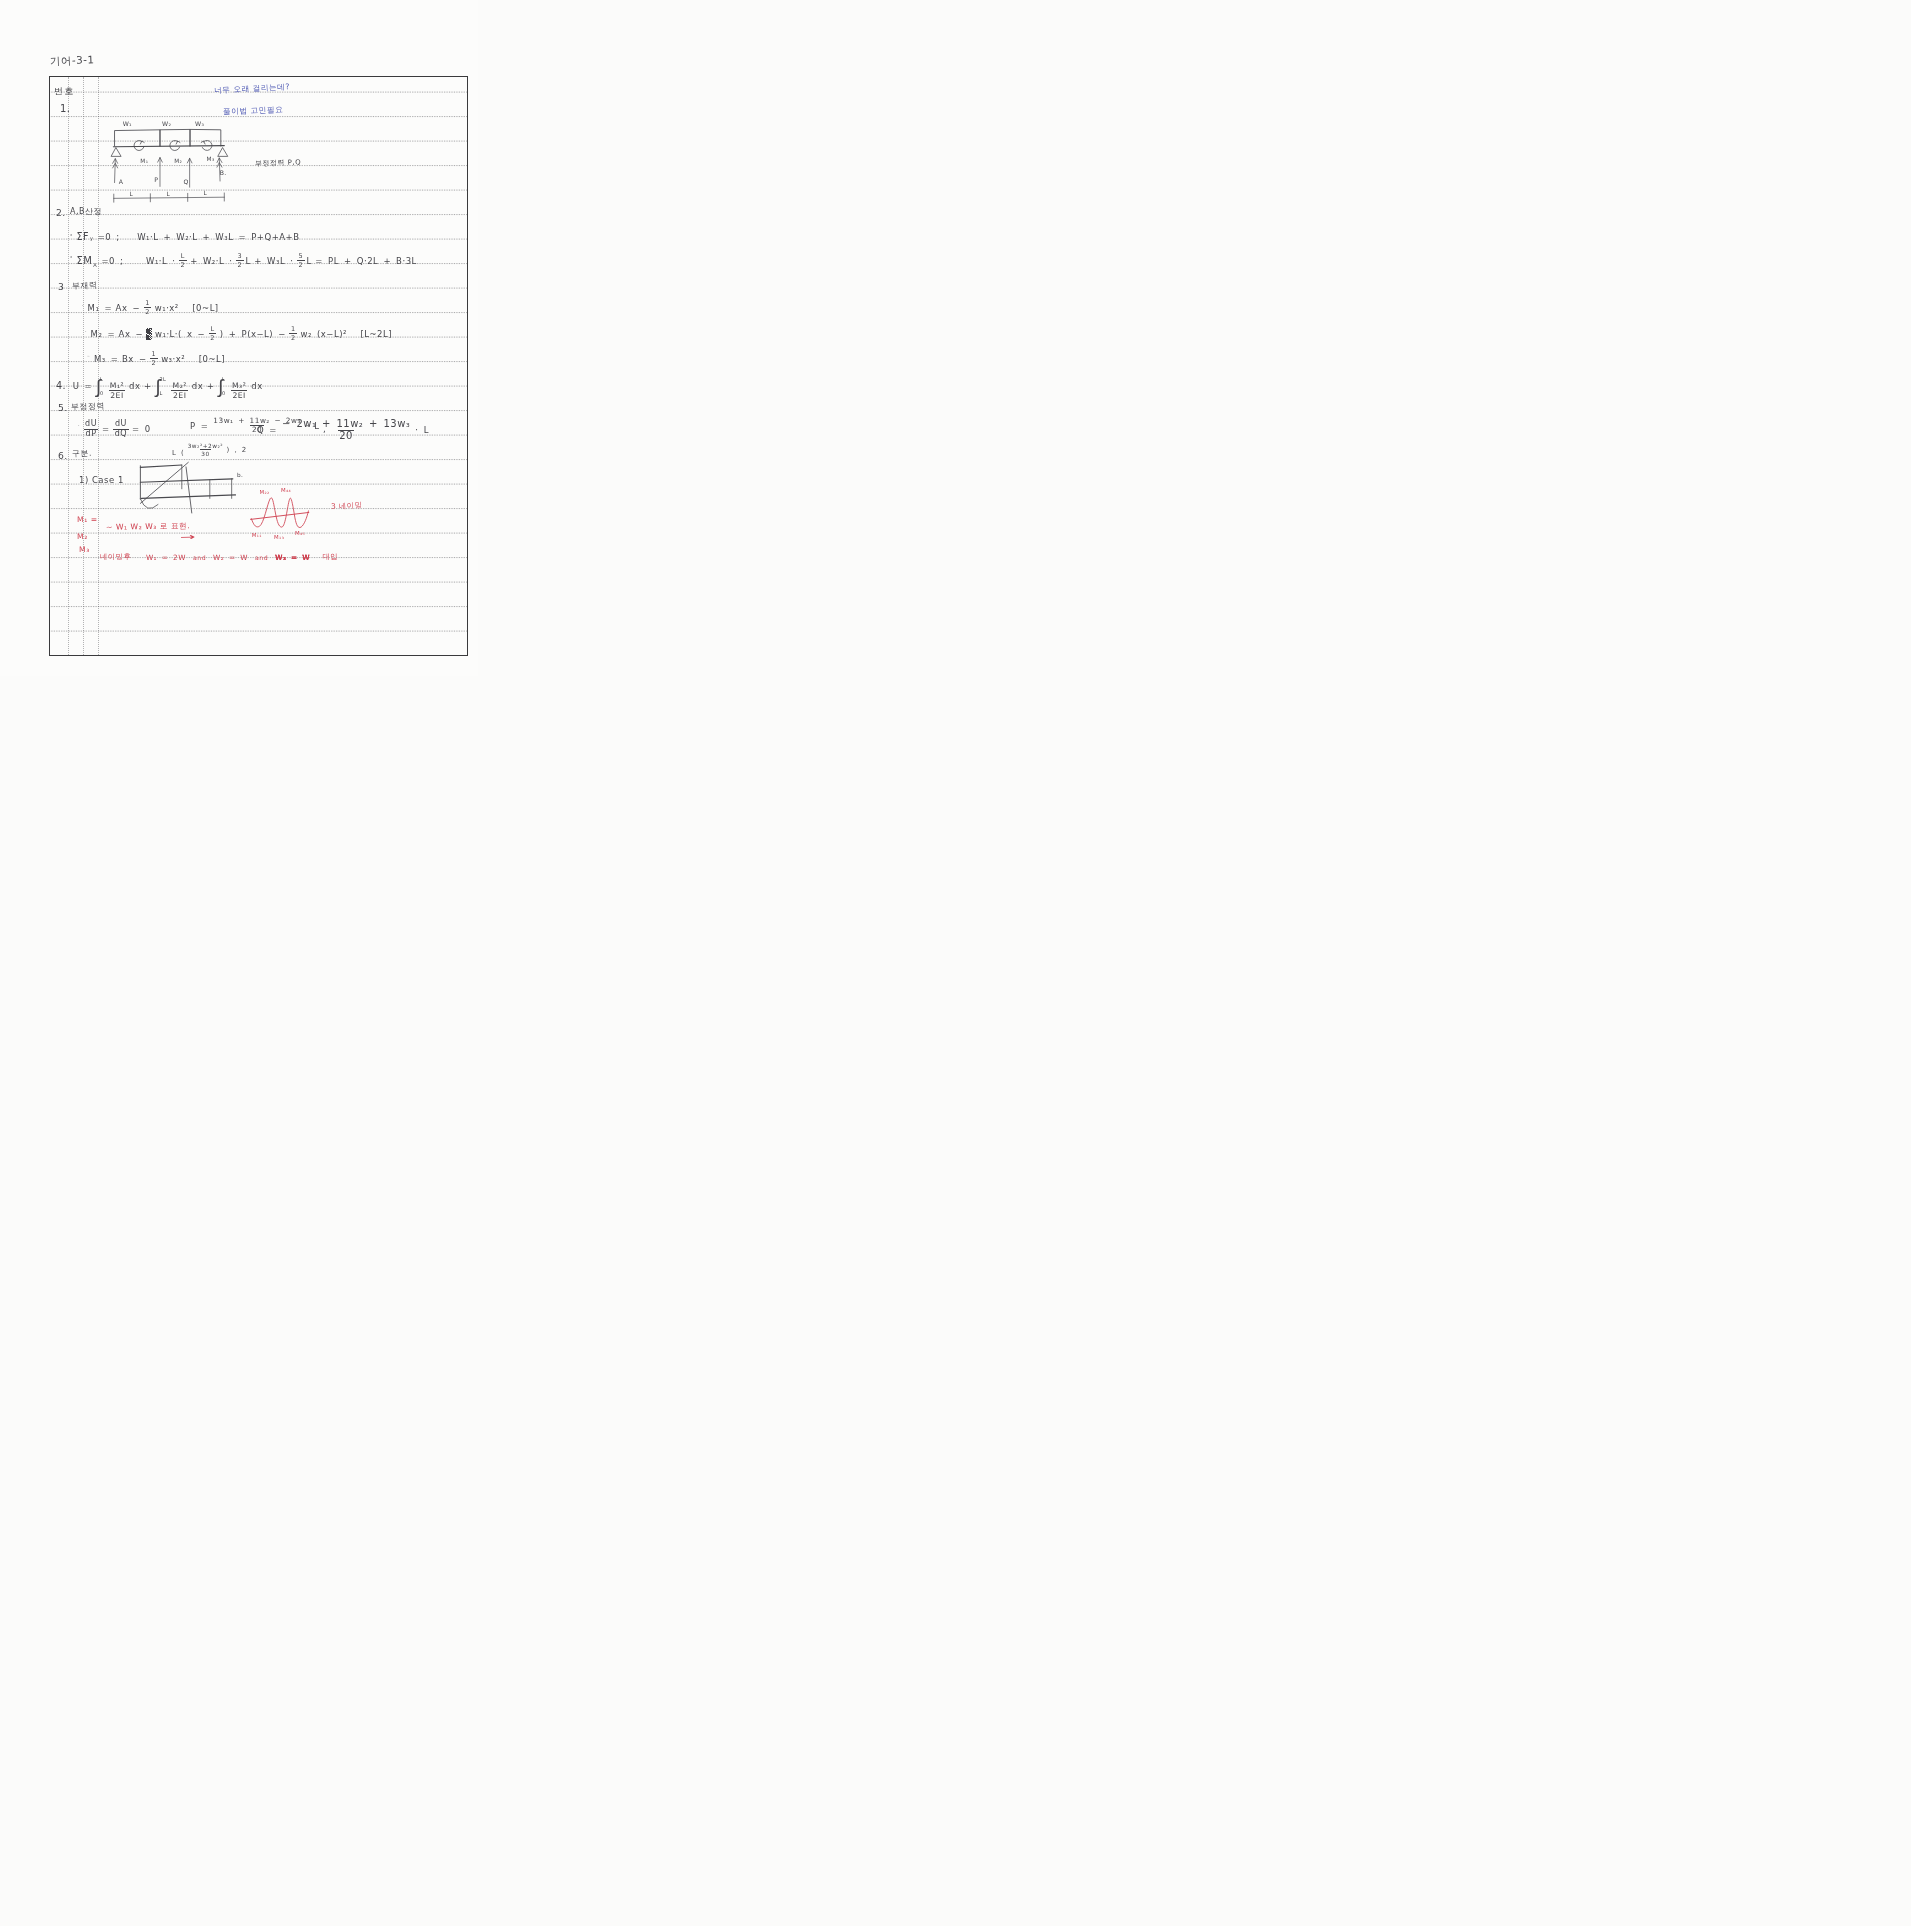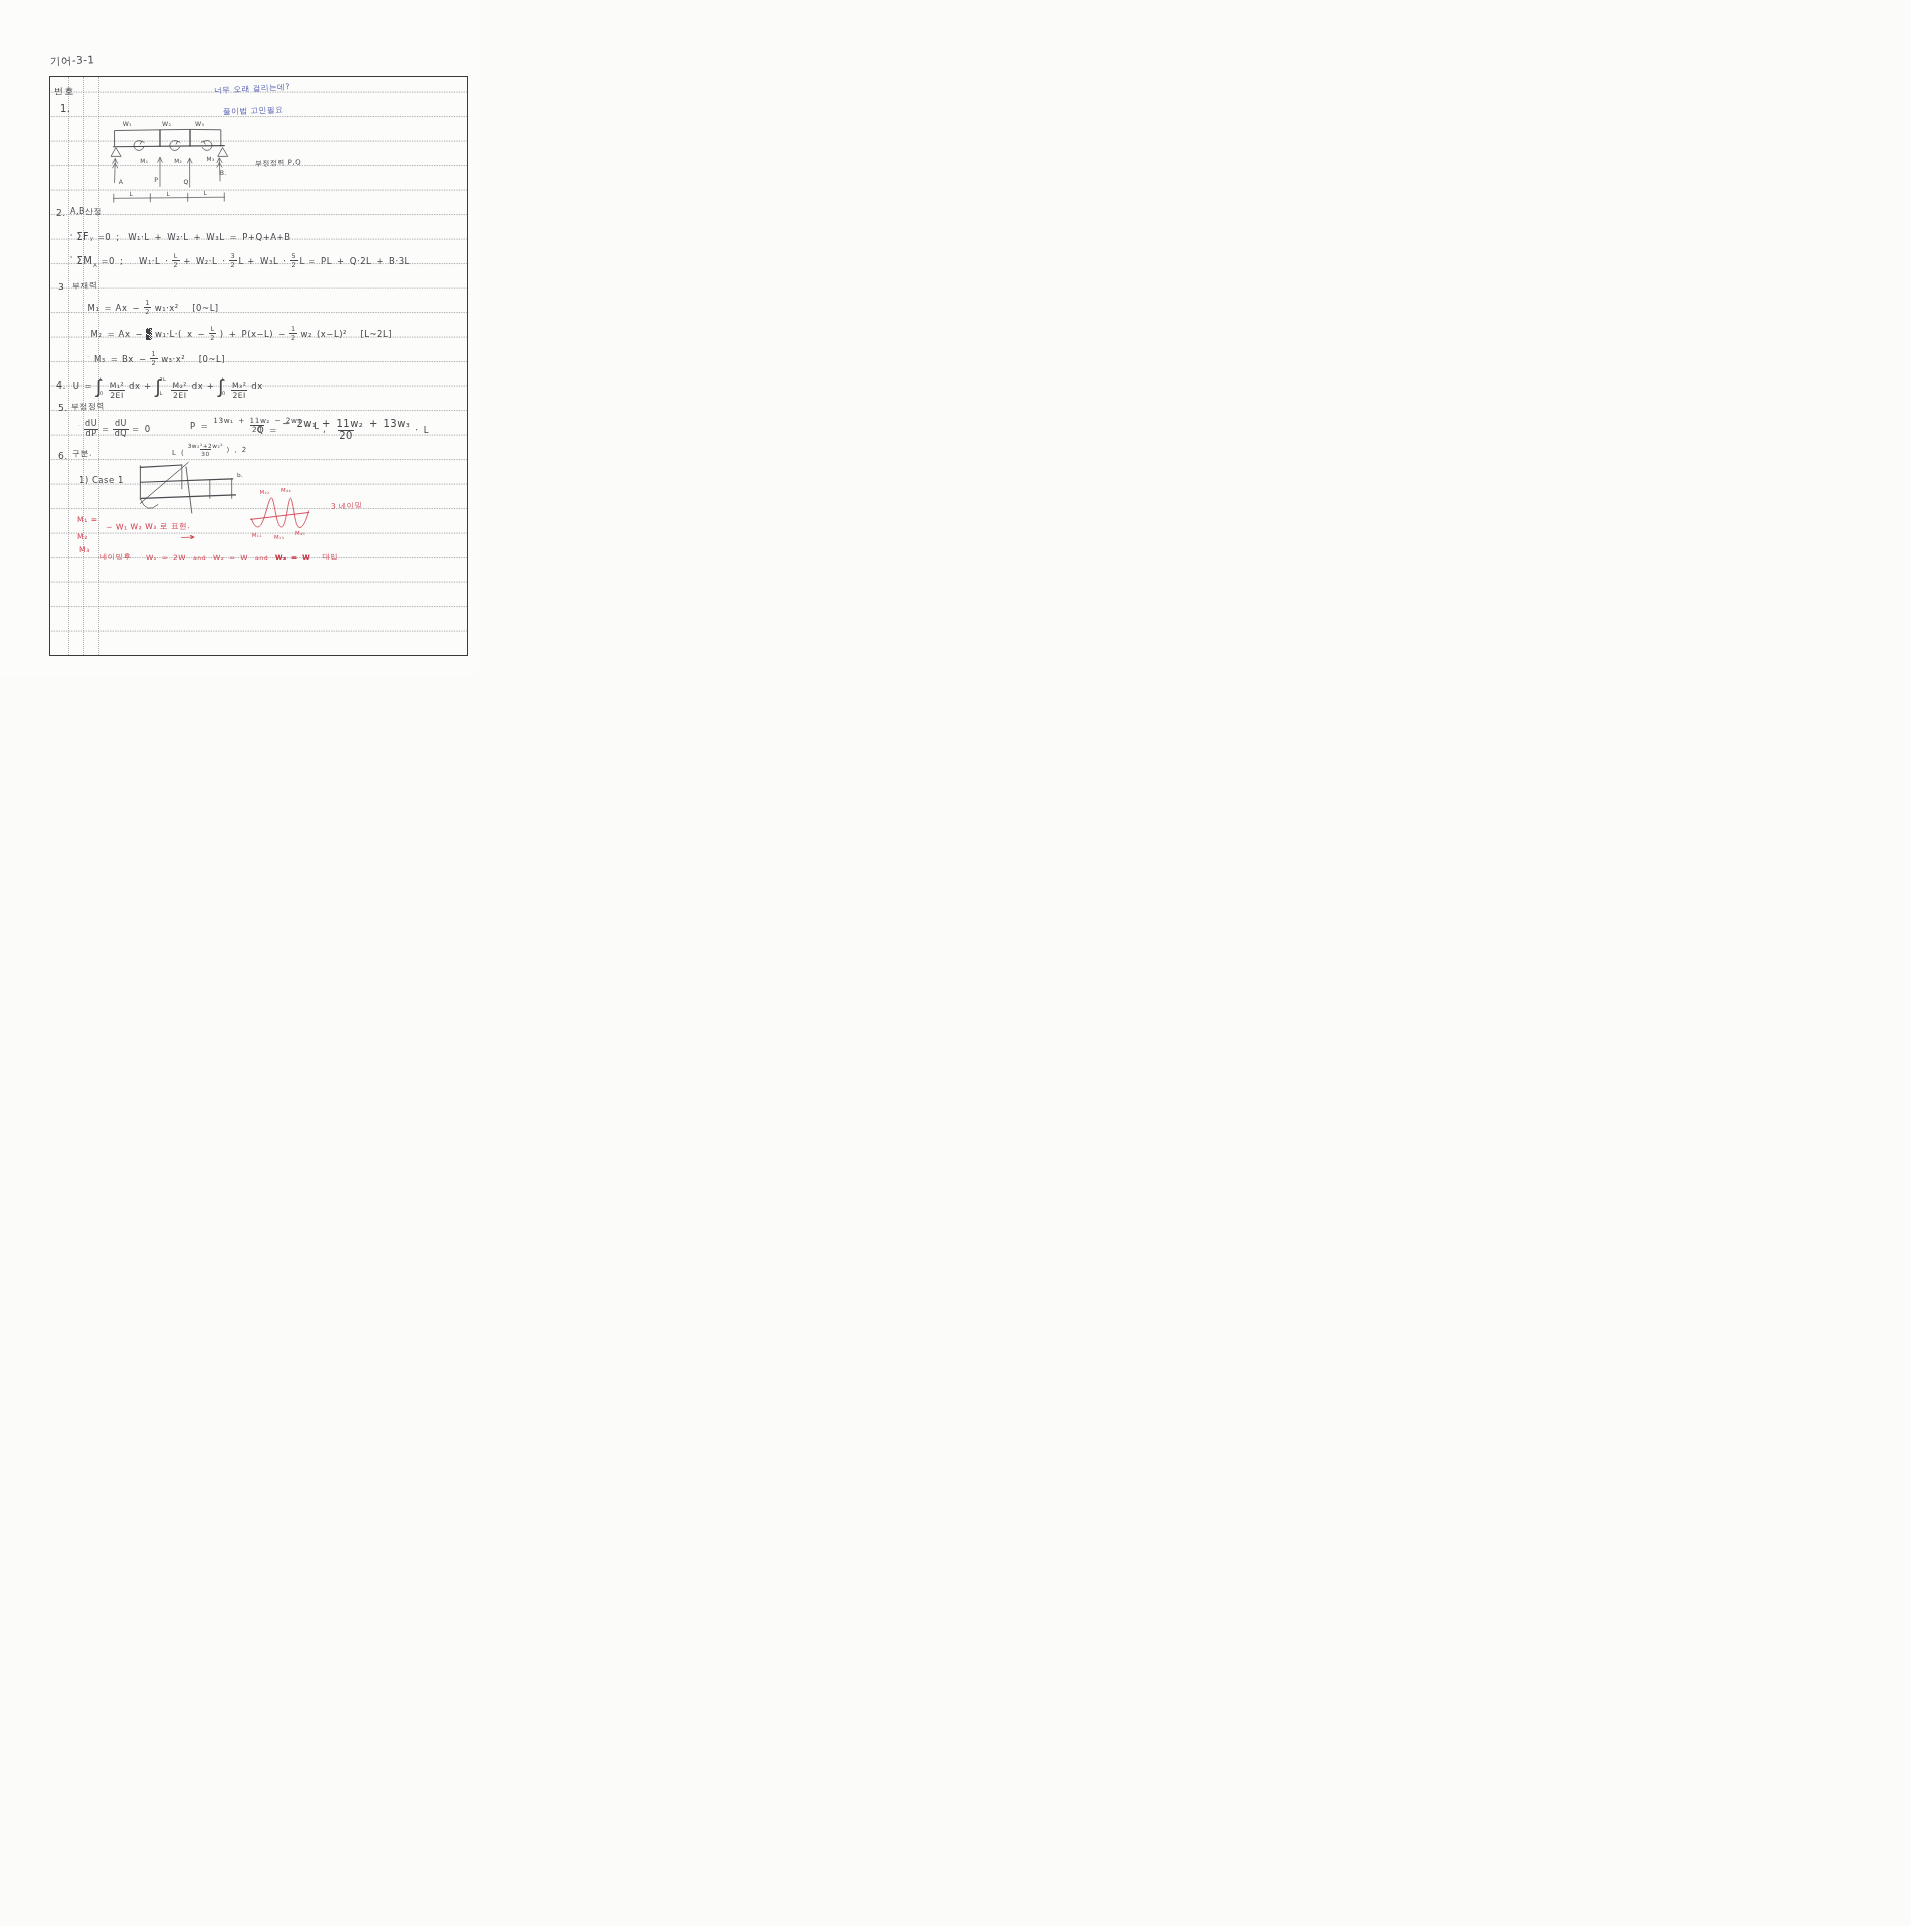--- a/index.html
+++ b/index.html
@@ -115,29 +115,29 @@
   <div class="hw" style="left:255px;top:158px;font-size:7px;transform:rotate(-2deg)">부정정력   P,Q</div>
 
   <div class="hw" style="left:56px;top:207px;font-size:9.2px">2.</div>
   <div class="hw" style="left:70px;top:206px;font-size:8px">A,B산정</div>
 
   <div class="eq" style="left:70px;top:231px">
     <span class="bullet">°</span>
     <span style="font-size:9.6px">ΣF</span>
     <span class="ssub">y</span>
     <span>=0 ;</span>
-    <span style="margin-left:5px">W₁·L + W₂·L + W₃L  =  P+Q+A+B</span>
+    <span style="margin-left:14px">W₁·L + W₂·L + W₃L  =  P+Q+A+B</span>
   </div>
 
   <div class="eq" style="left:70px;top:253px">
     <span class="bullet">°</span>
     <span style="font-size:10px">ΣM</span>
     <span class="ssub">A</span>
     <span>=0 ;</span>
-    <span style="margin-left:12px">W₁·L ·</span>
+    <span style="margin-left:19px">W₁·L ·</span>
     <span class="frac">
         <span class="fn">L</span>
         <span class="fd">2</span>
       </span>
     <span>+  W₂·L ·</span>
     <span class="frac">
         <span class="fn">3</span>
         <span class="fd">2</span>
       </span>
     <span style="margin-left:-1.5px">L</span>

